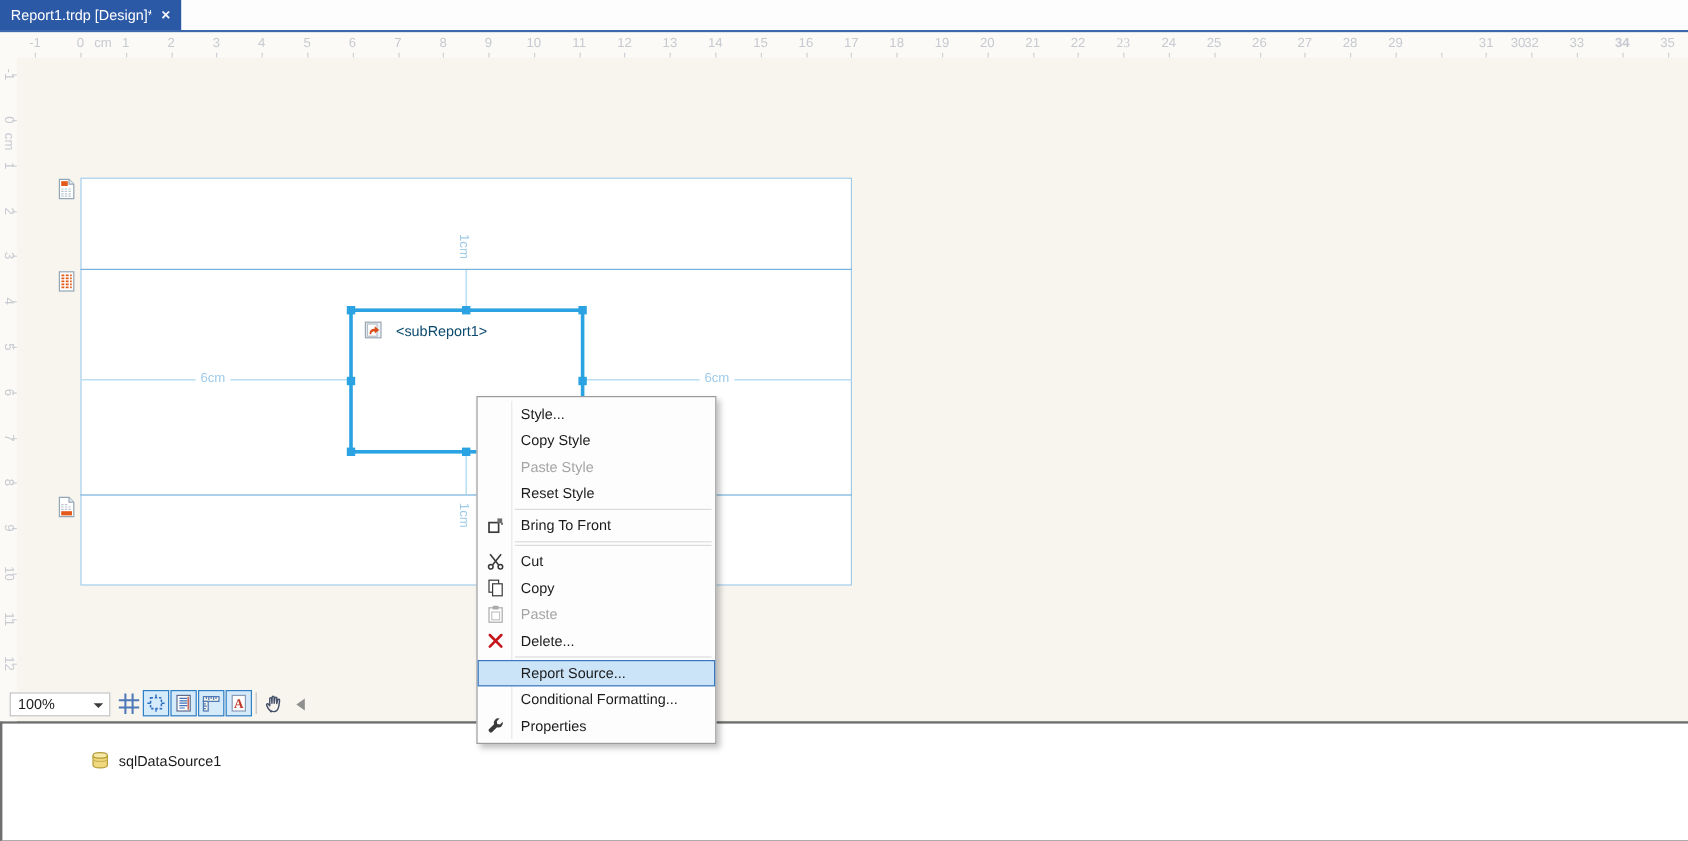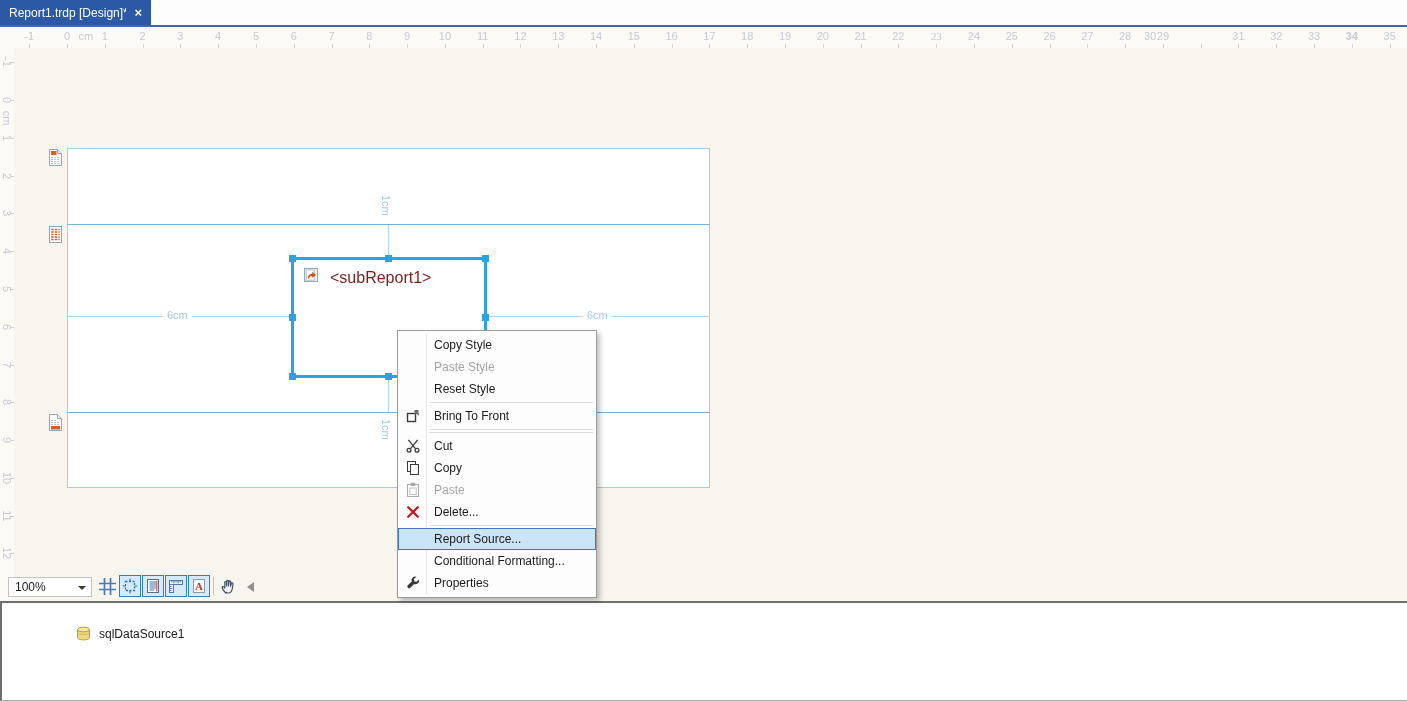--- a/index.html
+++ b/index.html
@@ -35,21 +35,21 @@
   .dim-line-v { position:absolute; width:1px; background:var(--dim-blue,#A9D6F0); z-index:3; }
   .dim-label { position:absolute; font-size:11px; color:#9FCBE9; background:#fff; padding:0 4px; z-index:4; }
   .dim-label.vert { writing-mode:vertical-rl; padding:4px 0; }
   
   .subreport {
     position:absolute; left:291px; top:209px; width:196px; height:121px;
     background:#fff; border:3px solid var(--selection-blue,#2BA3E2); z-index:5;
   }
   .handle { position:absolute; width:7px; height:7px; background:var(--selection-blue,#2BA3E2); z-index:6; }
   .sub-icon { position:absolute; left:9px; top:7px; width:16px; height:16px; }
-  .sub-label { position:absolute; left:36px; top:9px; font-size:16px; color:#7f1d1d; white-space:nowrap; }
+  .sub-label { position:absolute; left:36px; top:9px; font-size:12px; color:#0c4a6e; white-space:nowrap; }
   
   .context-menu {
     position:absolute; left:397px; top:282px; width:200px;
     background:#FDFDFD; border:1px solid #9B9B9B; padding:3px 0;
     box-shadow:3px 3px 5px rgba(0,0,0,.25); z-index:20;
   }
   .menu-gutter-line { position:absolute; left:28px; top:3px; bottom:3px; width:1px; background:#E8E8E8; }
   .menu-item { position:relative; height:22px; display:flex; align-items:center; cursor:default; }
   .mi-icon { position:absolute; left:5px; width:19px; height:17px; display:flex; align-items:center; justify-content:center; }
   .mi-label { margin-left:36px; font-size:12px; color:#1B1B1B; white-space:nowrap; }
@@ -146,21 +146,21 @@
       <span class="rnum" style="left: 1011.75px;">25</span>
       <div class="rtick" style="left: 1011.75px;"></div>
       <span class="rnum" style="left: 1049.54px;">26</span>
       <div class="rtick" style="left: 1049.54px;"></div>
       <span class="rnum" style="left: 1087.33px;">27</span>
       <div class="rtick" style="left: 1087.33px;"></div>
       <span class="rnum" style="left: 1125.12px;">28</span>
       <div class="rtick" style="left: 1125.12px;"></div>
       <span class="rnum" style="left: 1162.91px;">29</span>
       <div class="rtick" style="left: 1162.91px;"></div>
-      <span class="rnum" style="left: 1150px; text-align: center;">30</span>
+      <span class="rnum" style="left: 1265px; text-align: center;">30</span>
       <div class="rtick" style="left: 1200.7px;"></div>
       <span class="rnum" style="left: 1238.49px;">31</span>
       <div class="rtick" style="left: 1238.49px;"></div>
       <span class="rnum" style="left: 1276.28px;">32</span>
       <div class="rtick" style="left: 1276.28px;"></div>
       <span class="rnum" style="left: 1314.07px;">33</span>
       <div class="rtick" style="left: 1314.07px;"></div>
       <span class="rnum" style="left: 1351.86px; font-weight: bold;">34</span>
       <div class="rtick" style="left: 1351.86px;"></div>
       <span class="rnum" style="left: 1389.65px;">35</span>
@@ -217,20 +217,24 @@
       <div class="handle" style="right:-5px; top:-5px;"></div>
       <div class="handle" style="left:-5px; top:calc(50% - 4px);"></div>
       <div class="handle" style="right:-5px; top:calc(50% - 4px);"></div>
       <div class="handle" style="left:-5px; bottom:-5px;"></div>
       <div class="handle" style="left:calc(50% - 4px); bottom:-5px;"></div>
       <div class="handle" style="right:-5px; bottom:-5px;"></div>
     </div>
 
     <div class="context-menu" id="contextMenu">
       <div class="menu-gutter-line"></div>
+    <div class="menu-item">
+          <span class="mi-icon"></span>
+          <span class="mi-label">Style...</span>
+        </div>
         <div class="menu-item">
           <span class="mi-icon"></span>
           <span class="mi-label">Copy Style</span>
         </div>
         <div class="menu-item disabled">
           <span class="mi-icon"></span>
           <span class="mi-label">Paste Style</span>
         </div>
         <div class="menu-item">
           <span class="mi-icon"></span>

